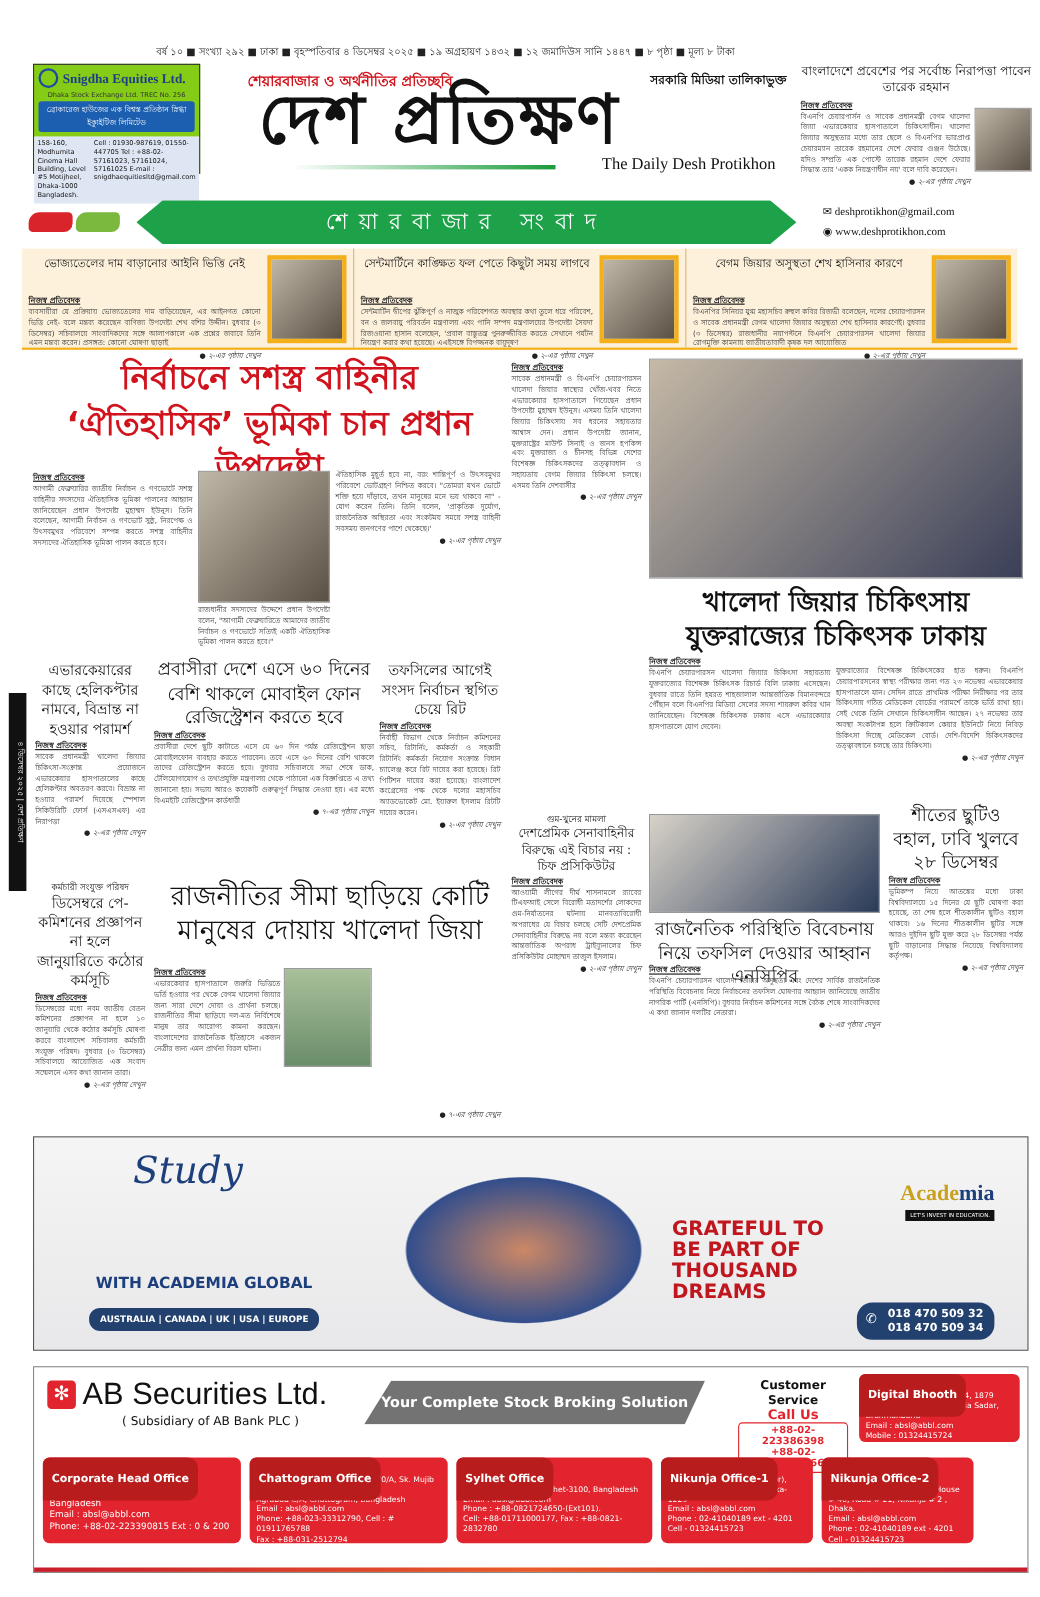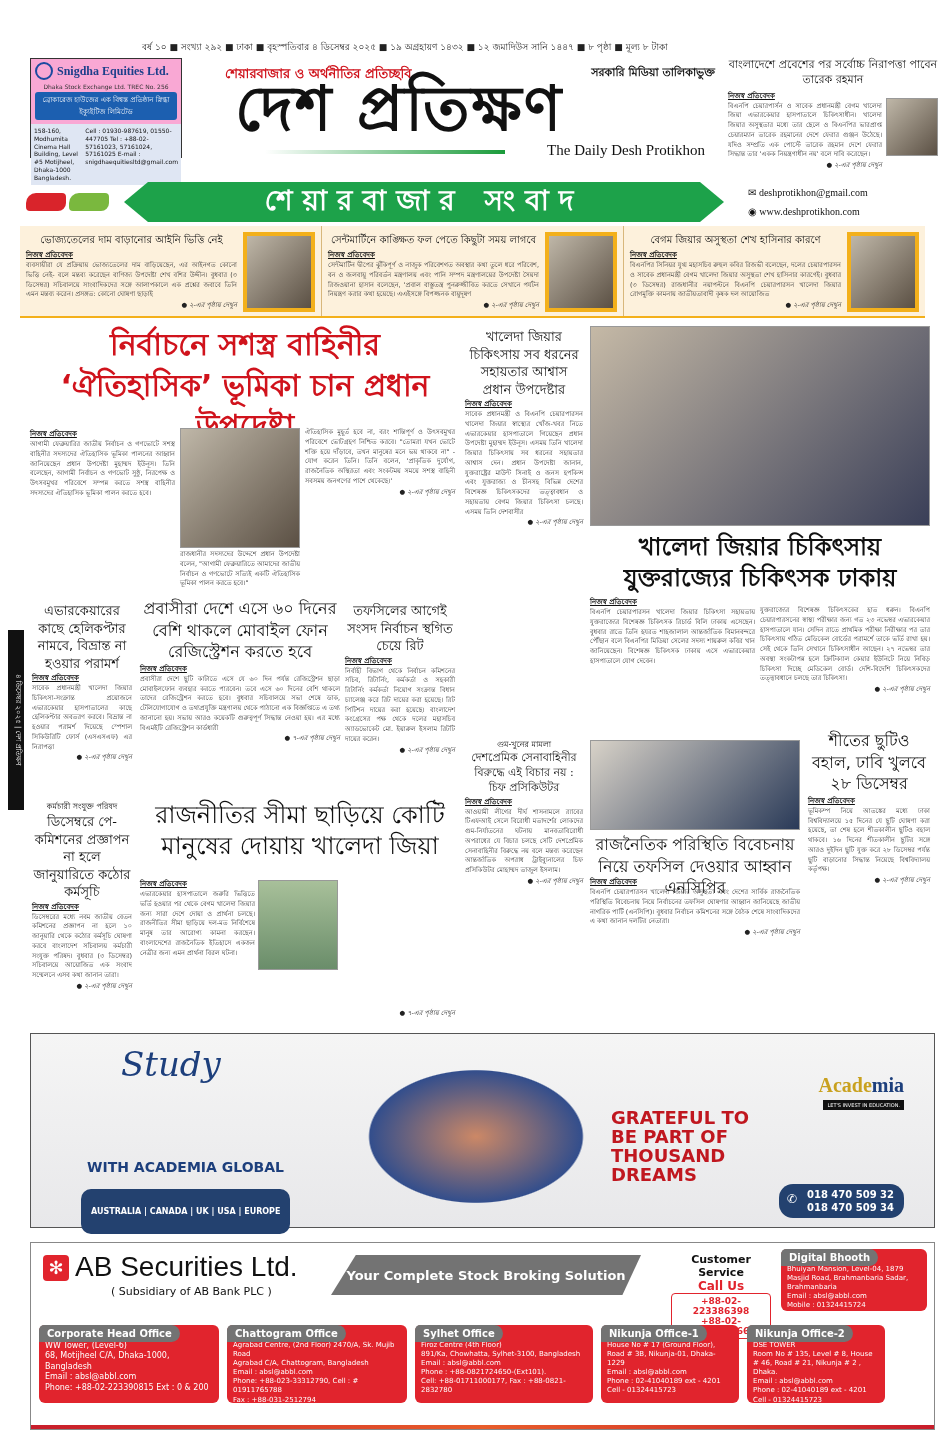--- a/index.html
+++ b/index.html
@@ -1,19 +1,19 @@
 <!DOCTYPE html>
 <html><head>
 <meta charset="utf-8">
 <style>
 *{box-sizing:border-box;margin:0;padding:0}
 body{width:945px;height:1452px;background:#fff;font-family:"DejaVu Sans",sans-serif;color:#111;position:relative;overflow:hidden}
 .abs{position:absolute}
 .meta{top:40px;left:0;width:810px;text-align:center;font-size:9px;color:#222}
-.adbox{left:30px;top:58px;width:152px;height:100px;border:1px solid #333;background:#f9a8d4}
+.adbox{left:30px;top:58px;width:152px;height:100px;border:1px solid #333;background:#84cc16}
 .adbox .logo{display:flex;align-items:center;padding:3px 4px}
 .adbox .logo .ic{width:18px;height:18px;border-radius:50%;border:2px solid #1c4aa0;margin-right:4px}
 .adbox .nm{font-family:"Liberation Serif",serif;font-weight:bold;color:#1c3f8a;font-size:12px}
 .adbox .sub{font-size:6px;text-align:center;color:#333}
 .adbox .band{background:#1c5fb0;color:#fff;font-size:7px;text-align:center;padding:2px;margin:2px 4px;border-radius:3px}
 .adbox .info{display:flex;background:#dfe6f3;font-size:6px;padding:3px;line-height:1.3;margin-top:4px}
 .adbox .info div{flex:1}
 .mast{left:195px;top:58px;width:530px;height:100px}
 .tagl{position:absolute;left:30px;top:6px;color:#d0131c;font-size:13px;font-weight:bold}
 .tagr{position:absolute;right:10px;top:6px;font-size:11px;font-weight:bold}
@@ -23,54 +23,54 @@
 .topright{left:728px;top:58px;width:210px}
 .topright h3{font-size:11px;text-align:center;font-weight:normal;line-height:1.35}
 .byl{font-size:7px;font-weight:bold;text-decoration:underline}
 .txt{font-size:6.5px;line-height:1.5;color:#333;text-align:justify}
 .more{font-size:6.5px;font-style:italic;text-align:right;color:#222}
 .photo{background:linear-gradient(135deg,#bfb7a8,#5b5044);border:1px solid #999}
 .banner{left:14px;top:180px;width:930px;height:44px;display:flex;align-items:center}
 .bull{width:110px;height:44px;display:flex;align-items:center;justify-content:center}
 .bull span{display:inline-block;width:40px;height:18px;background:#d9242b;border-radius:10px 4px 8px 4px;margin-right:3px}
 .bull span.g{background:#7ab83e}
-.bhead{flex:0 0 600px;height:40px;background:#1da24a;color:#fff;font-size:28px;font-weight:bold;display:flex;align-items:center;justify-content:center;letter-spacing:10px;clip-path:polygon(4% 0,96% 0,100% 50%,96% 100%,4% 100%,0 50%)}
+.bhead{flex:0 0 600px;height:40px;background:#1da24a;color:#fff;font-size:20px;font-weight:normal;display:flex;align-items:center;justify-content:center;letter-spacing:10px;clip-path:polygon(4% 0,96% 0,100% 50%,96% 100%,4% 100%,0 50%)}
 .bcontact{margin-left:24px;font-family:"Liberation Serif",serif;font-size:10px;line-height:1.9}
 .strip{left:20px;top:226px;width:905px;height:92px;background:#fdf1dc;display:flex;border-bottom:2px solid #f3b01b}
 .sitem{flex:1;display:flex;padding:6px;gap:6px;border-right:1px solid #d8b77b}
 .sitem:last-child{border-right:none}
 .sitem .c{flex:1}
-.sitem h4{font-size:10px;font-weight:normal;text-align:center;margin-bottom:0}
+.sitem h4{font-size:10px;font-weight:normal;text-align:center;margin-bottom:18px}
 .sitem .ph{width:72px;height:80px;border:4px solid #f3b01b}
 .lead{left:30px;top:325px;width:430px;text-align:center;color:#d0131c;font-size:30px;font-weight:bold;line-height:1.35}
 .h2{font-size:13px;text-align:center;line-height:1.35}
 .h2b{font-size:16px;text-align:center;line-height:1.35}
 .bighead{font-size:24px;text-align:center;line-height:1.3;font-weight:bold}
 .side{left:8px;top:630px;width:16px;height:180px;background:#111;color:#fff;font-size:7px;writing-mode:vertical-rl;text-align:center}
 .ad1{left:30px;top:1033px;width:905px;height:195px;border:1px solid #555;background:linear-gradient(#f5f5f5,#e8e8ea)}
 .ad1 .study{position:absolute;left:90px;top:10px;font-family:"DejaVu Serif",serif;font-style:italic;color:#1d3f7c;font-size:34px}
 .ad1 .abroad{position:absolute;left:48px;top:60px;font-size:50px;font-weight:900;color:#c0171f;letter-spacing:1px}
 .ad1 .with{position:absolute;left:56px;top:125px;font-size:14px;font-weight:bold;color:#1d3f7c}
-.ad1 .ctry{position:absolute;left:50px;top:155px;background:#23416f;color:#fff;font-size:8px;font-weight:bold;padding:18px 10px;border-radius:10px}
+.ad1 .ctry{position:absolute;left:50px;top:155px;background:#23416f;color:#fff;font-size:8px;font-weight:bold;padding:6px 10px;border-radius:10px}
 .ad1 .ppl{position:absolute;left:320px;top:25px;width:250px;height:155px;border-radius:50%;background:radial-gradient(ellipse,#cc8866 0%,#334e8c 60%,transparent 61%)}
 .ad1 .grate{position:absolute;left:580px;top:75px;color:#c0171f;font-size:18px;font-weight:900;line-height:1.05}
 .ad1 .acad{position:absolute;right:30px;top:40px;font-family:"Liberation Serif",serif;font-size:20px;font-weight:bold;color:#c9a11f}
 .ad1 .acad span{color:#1d3f7c}
 .ad1 .tag{position:absolute;right:30px;top:66px;background:#111;color:#fff;font-size:5px;padding:2px 4px}
 .ad1 .phones{position:absolute;right:30px;top:150px;background:#23416f;color:#fff;font-size:10px;font-weight:bold;padding:4px 10px 4px 28px;border-radius:14px;line-height:1.3}
 .ad2{left:30px;top:1242px;width:905px;height:188px;border:1px solid #888;background:#fff}
 .ab-logo{position:absolute;left:12px;top:12px;width:26px;height:26px;background:#e1242d;border-radius:4px;color:#fff;font-size:18px;text-align:center;line-height:26px}
 .ab-name{position:absolute;left:44px;top:8px;font-family:"Liberation Sans",sans-serif;font-size:28px}
 .ab-sub{position:absolute;left:80px;top:42px;font-size:11px}
 .ab-slogan{position:absolute;left:300px;top:12px;width:310px;height:40px;background:#737373;color:#fff;font-weight:bold;font-size:13px;display:flex;align-items:center;justify-content:center;clip-path:polygon(8% 0,100% 0,94% 100%,0 100%)}
 .cs{position:absolute;left:640px;top:10px;width:100px;text-align:center;font-size:11px;font-weight:bold}
 .cs .cu{color:#e1242d;font-size:12px}
 .cs .num{color:#e1242d;font-size:9px;border:1px solid #e1242d;border-radius:4px;padding:2px}
 .office{position:absolute;background:#e1242d;color:#fff;border-radius:6px;padding:16px 6px 4px 6px;font-size:8px;line-height:1.3}
-.office .oh{position:absolute;left:0;top:0;background:#737373;color:#fff;font-weight:bold;font-size:10px;padding:2px 8px;border-radius:6px 10px 10px 0}
+.office .oh{position:absolute;left:0;top:0;background:#b91c1c;color:#fff;font-weight:bold;font-size:10px;padding:13px 8px;border-radius:6px 10px 10px 0}
 .ab-bar{position:absolute;left:0;bottom:0;width:100%;height:4px;background:linear-gradient(90deg,#c81d2b,#e85d2a,#c81d2b)}
 </style>
 </head>
 <body>
 
 <div class="abs meta">বর্ষ ১০ ■ সংখ্যা ২৯২ ■ ঢাকা ■ বৃহস্পতিবার ৪ ডিসেম্বর ২০২৫ ■ ১৯ অগ্রহায়ণ ১৪৩২ ■ ১২ জমাদিউস সানি ১৪৪৭ ■ ৮ পৃষ্ঠা ■ মূল্য ৮ টাকা</div>
 
 <div class="abs adbox">
   <div class="logo">
       <span class="ic"></span>
@@ -152,21 +152,20 @@
   <div class="txt">আগামী ফেব্রুয়ারির জাতীয় নির্বাচন ও গণভোটে সশস্ত্র বাহিনীর সদস্যদের ঐতিহাসিক ভূমিকা পালনের আহ্বান জানিয়েছেন প্রধান উপদেষ্টা মুহাম্মদ ইউনূস। তিনি বলেছেন, আগামী নির্বাচন ও গণভোট সুষ্ঠু, নিরপেক্ষ ও উৎসবমুখর পরিবেশে সম্পন্ন করতে সশস্ত্র বাহিনীর সদস্যদের ঐতিহাসিক ভূমিকা পালন করতে হবে।</div>
 </div>
 <div class="abs photo" style="left:180px;top:428px;width:120px;height:120px"></div>
 <div class="abs txt" style="left:180px;top:550px;width:120px">রাজধানীর সদস্যদের উদ্দেশে প্রধান উপদেষ্টা বলেন, "আগামী ফেব্রুয়ারিতে আমাদের জাতীয় নির্বাচন ও গণভোটে সত্যিই একটি ঐতিহাসিক ভূমিকা পালন করতে হবে।"</div>
 <div class="abs" style="left:305px;top:428px;width:150px">
   <div class="txt">ঐতিহাসিক মুহূর্ত হবে না, বরং শান্তিপূর্ণ ও উৎসবমুখর পরিবেশে ভোটগ্রহণ নিশ্চিত করবে। "তোমরা যখন ভোটে শক্তি হয়ে দাঁড়াবে, তখন মানুষের মনে ভয় থাকবে না" - যোগ করেন তিনি। তিনি বলেন, 'প্রাকৃতিক দুর্যোগ, রাজনৈতিক অস্থিরতা এবং সংকটময় সময়ে সশস্ত্র বাহিনী সবসময় জনগণের পাশে থেকেছে।'</div>
   <div class="more">● ২-এর পৃষ্ঠায় দেখুন</div>
 </div>
 
 <div class="abs" style="left:465px;top:328px;width:118px">
-  <div class="h2">খালেদা জিয়ার চিকিৎসায় সব ধরনের সহায়তার আশ্বাস প্রধান উপদেষ্টার</div>
   <div class="byl">নিজস্ব প্রতিবেদক</div>
   <div class="txt">সাবেক প্রধানমন্ত্রী ও বিএনপি চেয়ারপারসন খালেদা জিয়ার স্বাস্থ্যের খোঁজ-খবর নিতে এভারকেয়ার হাসপাতালে গিয়েছেন প্রধান উপদেষ্টা মুহাম্মদ ইউনূস। এসময় তিনি খালেদা জিয়ার চিকিৎসায় সব ধরনের সহায়তার আশ্বাস দেন। প্রধান উপদেষ্টা জানান, যুক্তরাষ্ট্রের মাউন্ট সিনাই ও জনস হপকিন্স এবং যুক্তরাজ্য ও চীনসহ বিভিন্ন দেশের বিশেষজ্ঞ চিকিৎসকদের তত্ত্বাবধান ও সহায়তায় বেগম জিয়ার চিকিৎসা চলছে। এসময় তিনি দেশবাসীর</div>
   <div class="more">● ২-এর পৃষ্ঠায় দেখুন</div>
 </div>
 
 <div class="abs photo" style="left:590px;top:326px;width:340px;height:200px;background:linear-gradient(135deg,#c5b9a6,#3a3f58)"></div>
 <div class="abs bighead" style="left:590px;top:532px;width:340px">খালেদা জিয়ার চিকিৎসায় যুক্তরাজ্যের চিকিৎসক ঢাকায়</div>
 <div class="abs" style="left:590px;top:596px;width:165px">
   <div class="byl">নিজস্ব প্রতিবেদক</div>
   <div class="txt">বিএনপি চেয়ারপারসন খালেদা জিয়ার চিকিৎসা সহায়তায় যুক্তরাজ্যের বিশেষজ্ঞ চিকিৎসক রিচার্ড বিলি ঢাকায় এসেছেন। বুধবার রাতে তিনি হযরত শাহজালাল আন্তর্জাতিক বিমানবন্দরে পৌঁছান বলে বিএনপির মিডিয়া সেলের সদস্য শায়রুল কবির খান জানিয়েছেন। বিশেষজ্ঞ চিকিৎসক ঢাকায় এসে এভারকেয়ার হাসপাতালে যোগ দেবেন।</div>

